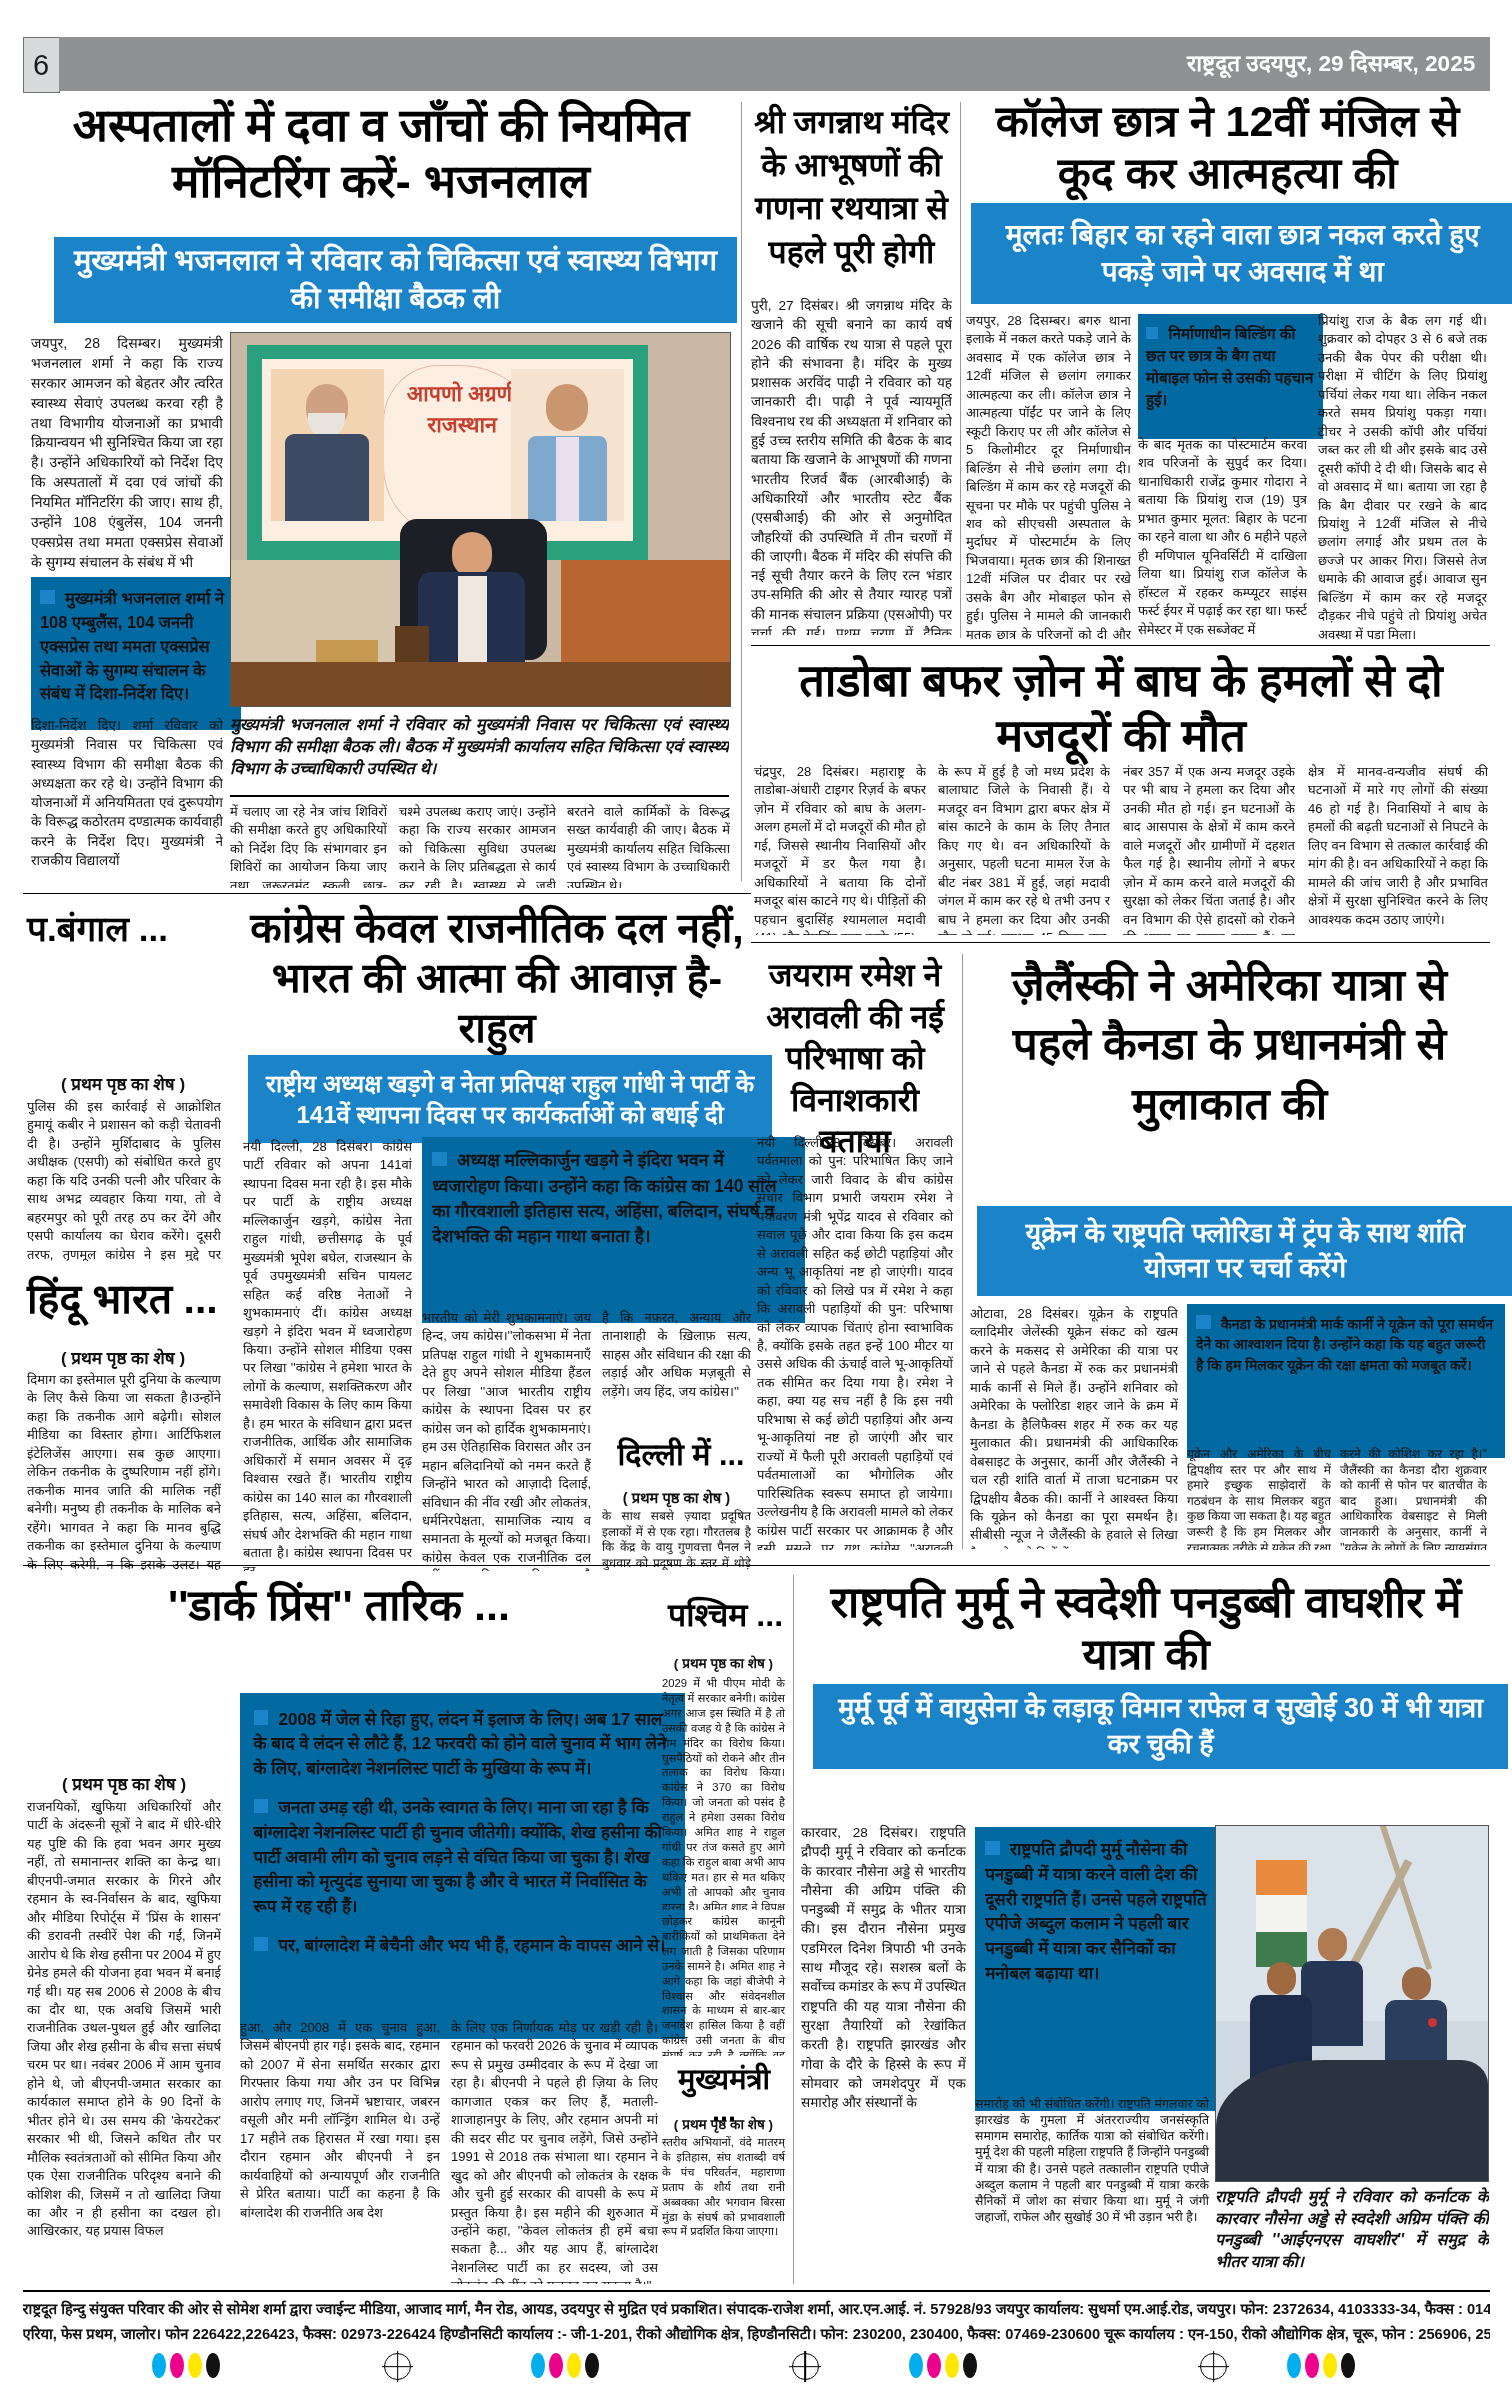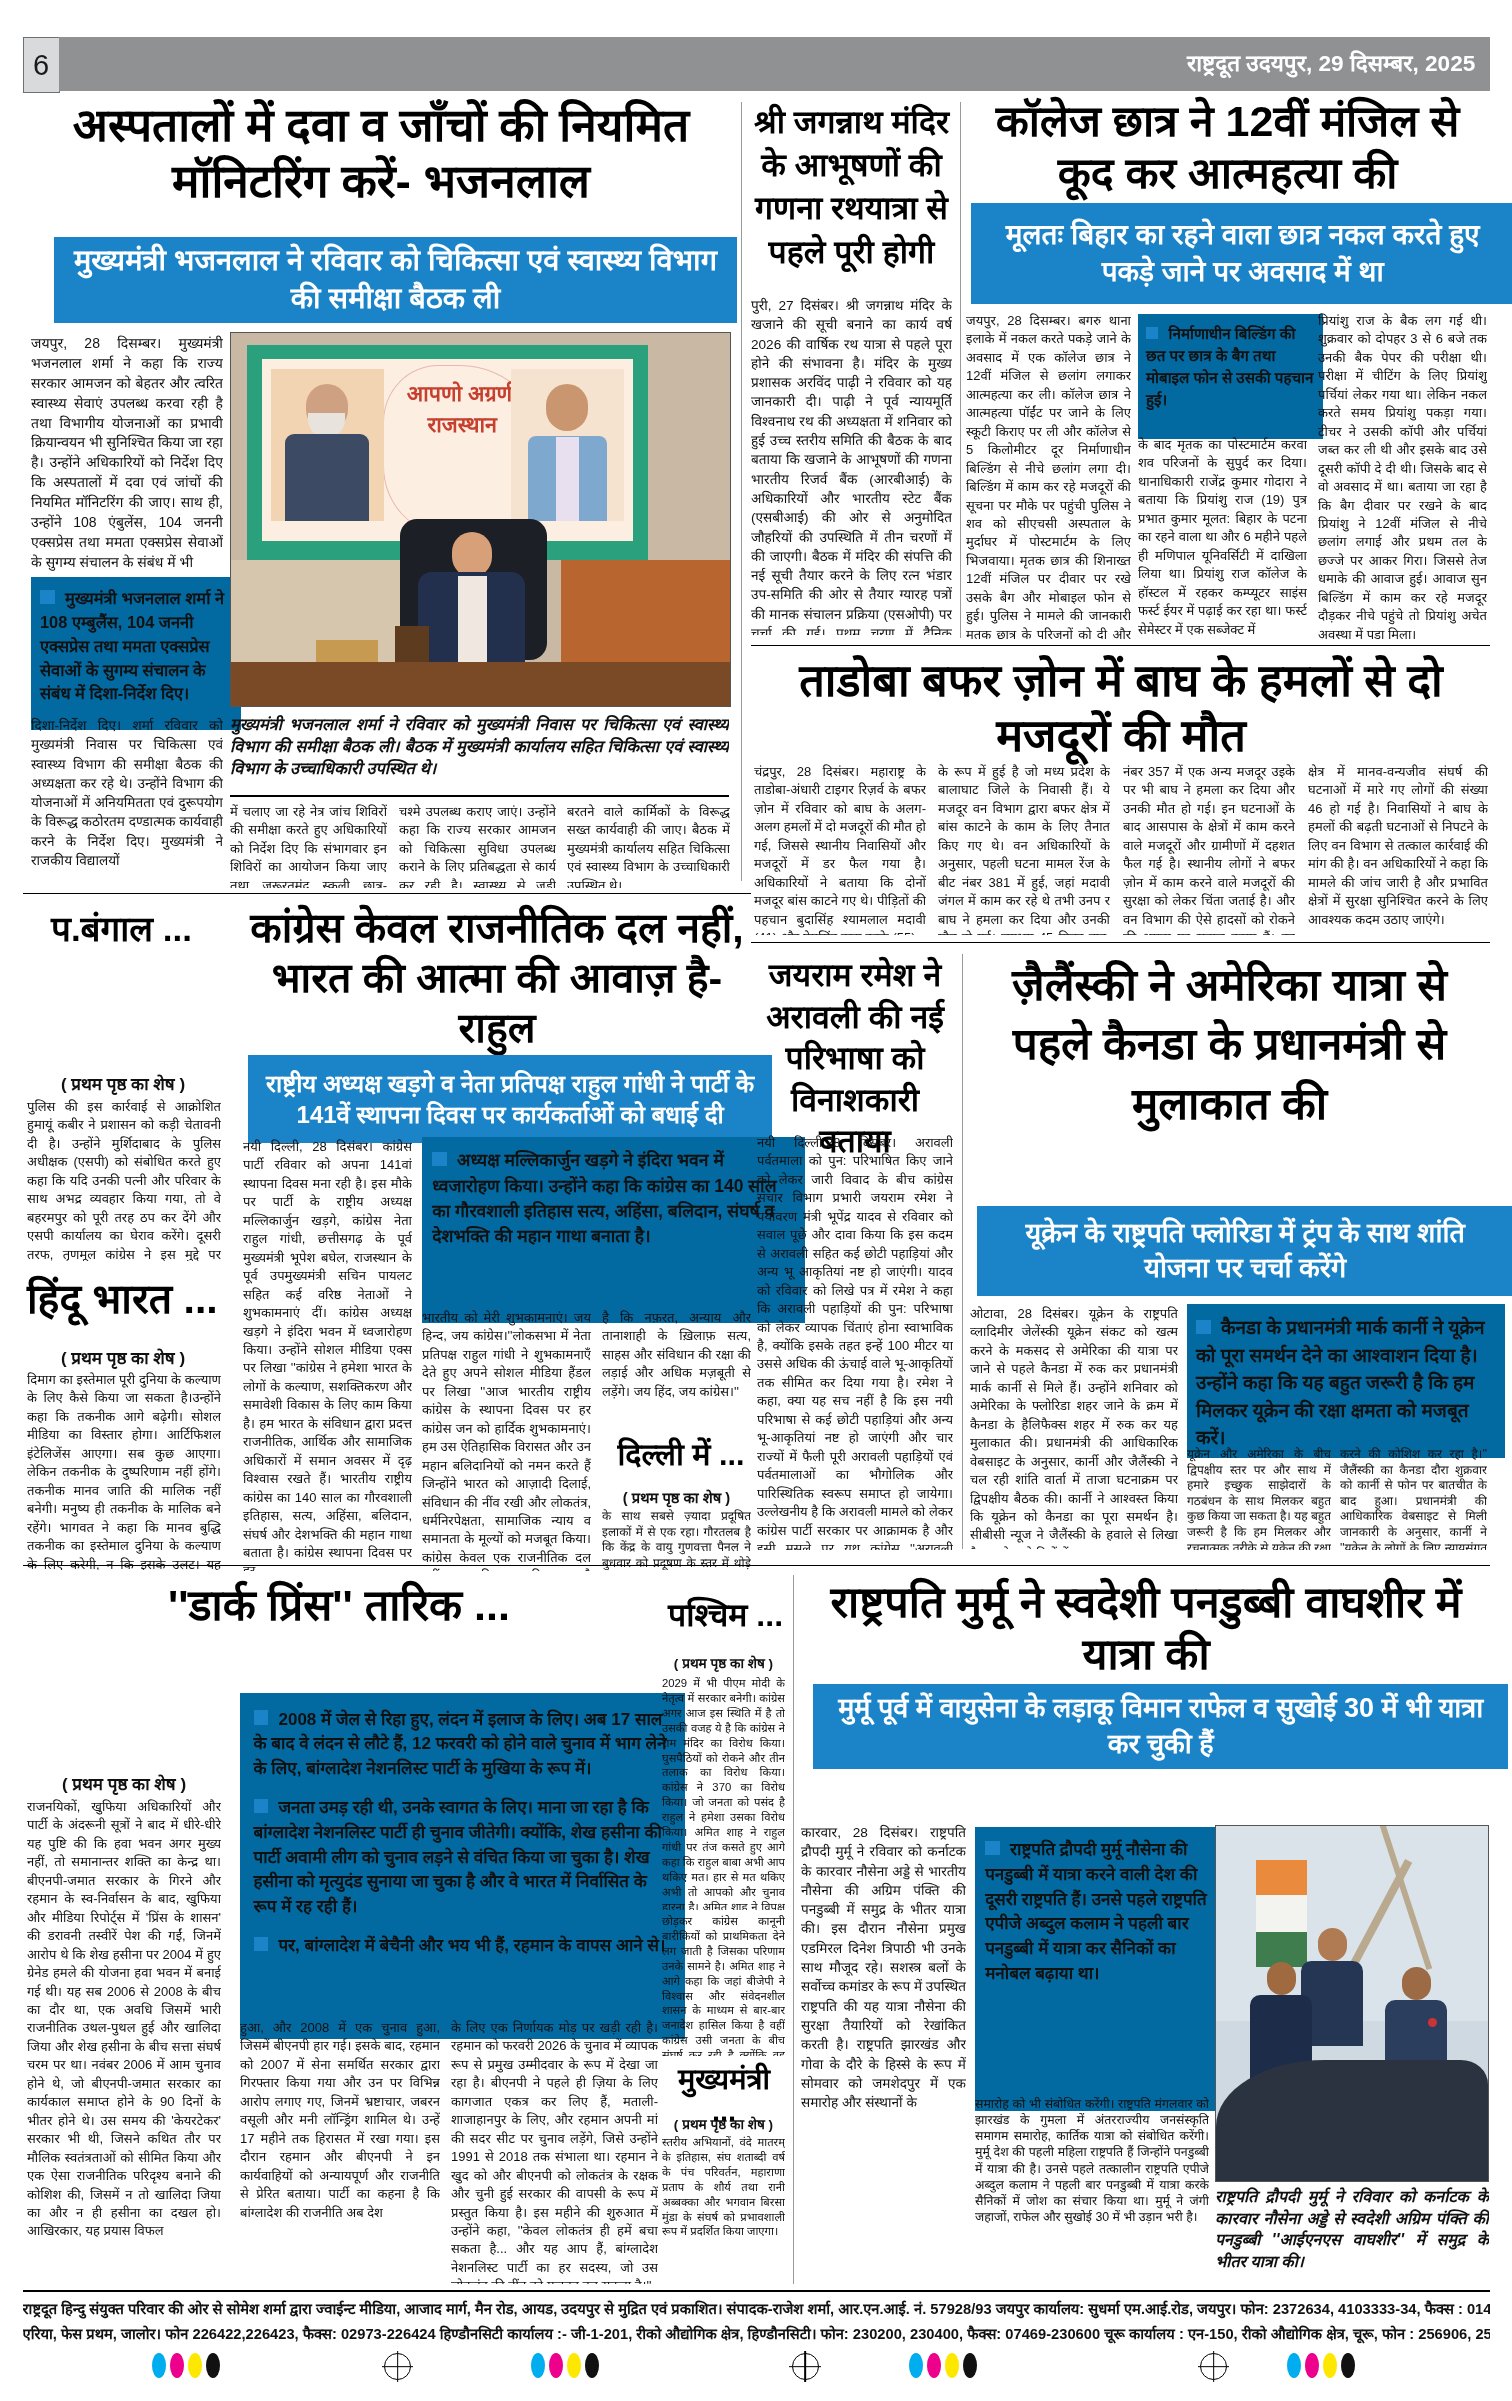--- a/index.html
+++ b/index.html
@@ -150,21 +150,21 @@
   <div class="abs hr" style="left:751px;top:645px;width:739px;height:1.1px;"></div>
   <div class="abs headline" style="left:768px;top:654px;width:706px;height:102px;font-size:45px;">ताडोबा बफर ज़ोन में बाघ के हमलों से दो मजदूरों की मौत</div>
   <div class="abs col" style="left:754px;top:763px;width:172px;height:172px;font-size:13px;">चंद्रपुर, 28 दिसंबर। महाराष्ट्र के ताडोबा-अंधारी टाइगर रिज़र्व के बफर ज़ोन में रविवार को बाघ के अलग-अलग हमलों में दो मजदूरों की मौत हो गई, जिससे स्थानीय निवासियों और मजदूरों में डर फैल गया है। अधिकारियों ने बताया कि दोनों मजदूर बांस काटने गए थे। पीड़ितों की पहचान बुदासिंह श्यामलाल मदावी (41) और प्रेमसिंह दुखा उइके (55)</div>
   <div class="abs col" style="left:938px;top:763px;width:172px;height:172px;font-size:13px;">के रूप में हुई है जो मध्य प्रदेश के बालाघाट जिले के निवासी हैं। ये मजदूर वन विभाग द्वारा बफर क्षेत्र में बांस काटने के काम के लिए तैनात किए गए थे। वन अधिकारियों के अनुसार, पहली घटना मामल रेंज के बीट नंबर 381 में हुई, जहां मदावी जंगल में काम कर रहे थे तभी उनप र बाघ ने हमला कर दिया और उनकी मौत हो गई। लगभग 45 मिनट बाद, महादावाड़ा रेंज के बीट</div>
   <div class="abs col" style="left:1123px;top:763px;width:172px;height:172px;font-size:13px;">नंबर 357 में एक अन्य मजदूर उइके पर भी बाघ ने हमला कर दिया और उनकी मौत हो गई। इन घटनाओं के बाद आसपास के क्षेत्रों में काम करने वाले मजदूरों और ग्रामीणों में दहशत फैल गई है। स्थानीय लोगों ने बफर ज़ोन में काम करने वाले मजदूरों की सुरक्षा को लेकर चिंता जताई है। और वन विभाग की ऐसे हादसों को रोकने की क्षमता पर सवाल उठाए हैं। इन मौतों के साथ, इस साल</div>
   <div class="abs col" style="left:1308px;top:763px;width:180px;height:172px;font-size:13px;">क्षेत्र में मानव-वन्यजीव संघर्ष की घटनाओं में मारे गए लोगों की संख्या 46 हो गई है। निवासियों ने बाघ के हमलों की बढ़ती घटनाओं से निपटने के लिए वन विभाग से तत्काल कार्रवाई की मांग की है। वन अधिकारियों ने कहा कि मामले की जांच जारी है और प्रभावित क्षेत्रों में सुरक्षा सुनिश्चित करने के लिए आवश्यक कदम उठाए जाएंगे।</div>
 
   
   <div class="abs hr" style="left:22.6px;top:893px;width:728px;height:1.1px;"></div>
 
-  <div class="abs sechead" style="left:27px;top:910px;width:198px;font-size:35px;margin-left:24px;">प.बंगाल ...</div>
+  <div class="abs sechead" style="left:27px;top:910px;width:198px;font-size:35px;">प.बंगाल ...</div>
   <div class="abs cont" style="left:27px;top:1072px;width:192px;">( प्रथम पृष्ठ का शेष )</div>
   <div class="abs col" style="left:27px;top:1098px;width:194px;height:163px;font-size:13px;">पुलिस की इस कार्रवाई से आक्रोशित हुमायूं कबीर ने प्रशासन को कड़ी चेतावनी दी है। उन्होंने मुर्शिदाबाद के पुलिस अधीक्षक (एसपी) को संबोधित करते हुए कहा कि यदि उनकी पत्नी और परिवार के साथ अभद्र व्यवहार किया गया, तो वे बहरमपुर को पूरी तरह ठप कर देंगे और एसपी कार्यालय का घेराव करेंगे। दूसरी तरफ, तृणमूल कांग्रेस ने इस मुद्दे पर हमलावर रुख अपनाया है। पार्टी प्रवक्ता अरूप चक्रवर्ती ने कहा कि यदि कोई पुलिसकर्मी पर हाथ उठाएगा, तो कानून अपना काम जरूर करेगा।</div>
 
   <div class="abs sechead" style="left:27px;top:1277px;width:215px;font-size:41px;">हिंदू भारत ...</div>
   <div class="abs cont" style="left:27px;top:1346px;width:192px;">( प्रथम पृष्ठ का शेष )</div>
   <div class="abs col" style="left:27px;top:1371px;width:194px;height:199px;font-size:13px;">दिमाग का इस्तेमाल पूरी दुनिया के कल्याण के लिए कैसे किया जा सकता है।उन्होंने कहा कि तकनीक आगे बढ़ेगी। सोशल मीडिया का विस्तार होगा। आर्टिफिशल इंटेलिजेंस आएगा। सब कुछ आएगा। लेकिन तकनीक के दुष्परिणाम नहीं होंगे। तकनीक मानव जाति की मालिक नहीं बनेगी। मनुष्य ही तकनीक के मालिक बने रहेंगे। भागवत ने कहा कि मानव बुद्धि तकनीक का इस्तेमाल दुनिया के कल्याण के लिए करेगी, न कि इसके उलट। यह कैसे होगा, इसके लिए हमें खुद अपने जीवन से उदाहरण पेश करना होगा। यह पूरे भारतीय समाज के सामने एक जिम्मेदारी है।</div>
 
   
   <div class="abs headline" style="left:243px;top:903px;width:508px;height:146px;font-size:41px;">कांग्रेस केवल राजनीतिक दल नहीं, भारत की आत्मा की आवाज़ है- राहुल</div>
   <div class="abs subhead" style="left:248px;top:1055px;width:497px;height:88px;font-size:24px;padding:0 13.6px;">राष्ट्रीय अध्यक्ष खड़गे व नेता प्रतिपक्ष राहुल गांधी ने पार्टी के 141वें स्थापना दिवस पर कार्यकर्ताओं को बधाई दी</div>
@@ -186,21 +186,21 @@
   <div class="abs headline" style="left:757px;top:955px;width:196px;height:169px;font-size:32px;line-height:1.3;">जयराम रमेश ने अरावली की नई परिभाषा को विनाशकारी बताया</div>
   <div class="abs col" style="left:757px;top:1134px;width:196px;height:416px;font-size:13px;">नयी दिल्ली,28 दिसंबर। अरावली पर्वतमाला को पुन: परिभाषित किए जाने को लेकर जारी विवाद के बीच कांग्रेस संचार विभाग प्रभारी जयराम रमेश ने पर्यावरण मंत्री भूपेंद्र यादव से रविवार को सवाल पूछे और दावा किया कि इस कदम से अरावली सहित कई छोटी पहाड़ियां और अन्य भू आकृतियां नष्ट हो जाएंगी। यादव को रविवार को लिखे पत्र में रमेश ने कहा कि अरावली पहाड़ियों की पुन: परिभाषा को लेकर व्यापक चिंताएं होना स्वाभाविक है, क्योंकि इसके तहत इन्हें 100 मीटर या उससे अधिक की ऊंचाई वाले भू-आकृतियों तक सीमित कर दिया गया है। रमेश ने कहा, क्या यह सच नहीं है कि इस नयी परिभाषा से कई छोटी पहाड़ियां और अन्य भू-आकृतियां नष्ट हो जाएंगी और चार राज्यों में फैली पूरी अरावली पहाड़ियों एवं पर्वतमालाओं का भौगोलिक और पारिस्थितिक स्वरूप समाप्त हो जायेगा। उल्लेखनीय है कि अरावली मामले को लेकर कांग्रेस पार्टी सरकार पर आक्रामक है और इसी मसले पर यूथ कांग्रेस ''अरावली बचाओ यात्रा'' और एनएसयूआई भी जनवरी के पहले सप्ताह में राजस्थान से दिल्ली तक साइकिल यात्रा निकालेगी।</div>
 
   <div class="abs vr" style="left:962px;top:954px;width:1.1px;height:595px;"></div>
 
   <div class="abs subhead" style="left:977px;top:1206px;width:507px;height:90px;font-size:27px;padding:0 14.7px;">यूक्रेन के राष्ट्रपति फ्लोरिडा में ट्रंप के साथ शांति योजना पर चर्चा करेंगे</div>
   <div class="abs headline" style="left:971px;top:955px;width:517px;height:243px;font-size:44px;line-height:1.35;">ज़ैलैंस्की ने अमेरिका यात्रा से पहले कैनडा के प्रधानमंत्री से मुलाकात की</div>
 
   <div class="abs col" style="left:970px;top:1305px;width:208px;height:244px;font-size:13px;">ओटावा, 28 दिसंबर। यूक्रेन के राष्ट्रपति व्लादिमीर जेलेंस्की यूक्रेन संकट को खत्म करने के मकसद से अमेरिका की यात्रा पर जाने से पहले कैनडा में रुक कर प्रधानमंत्री मार्क कार्नी से मिले हैं। उन्होंने शनिवार को अमेरिका के फ्लोरिडा शहर जाने के क्रम में कैनडा के हैलिफैक्स शहर में रुक कर यह मुलाकात की। प्रधानमंत्री की आधिकारिक वेबसाइट के अनुसार, कार्नी और जैलैंस्की ने चल रही शांति वार्ता में ताजा घटनाक्रम पर द्विपक्षीय बैठक की। कार्नी ने आश्वस्त किया कि यूक्रेन को कैनडा का पूरा समर्थन है। सीबीसी न्यूज ने जैलैंस्की के हवाले से लिखा है, ''आने वाले दिनों में</div>
   <div class="abs pull" style="left:1187px;top:1304px;width:300px;height:134px;padding:10.2px 9px;">
-    <span class="bullet-sq"></span><span class="ptxt" style="font-size:19px;">कैनडा के प्रधानमंत्री मार्क कार्नी ने यूक्रेन को पूरा समर्थन देने का आश्वाशन दिया है। उन्होंने कहा कि यह बहुत जरूरी है कि हम मिलकर यूक्रेन की रक्षा क्षमता को मजबूत करें।</span>
+    <span class="bullet-sq"></span><span class="ptxt" style="font-size:14px;">कैनडा के प्रधानमंत्री मार्क कार्नी ने यूक्रेन को पूरा समर्थन देने का आश्वाशन दिया है। उन्होंने कहा कि यह बहुत जरूरी है कि हम मिलकर यूक्रेन की रक्षा क्षमता को मजबूत करें।</span>
   </div>
   <div class="abs col" style="left:1187px;top:1447px;width:144px;height:103px;font-size:12px;line-height:1.3;">यूक्रेन और अमेरिका के बीच द्विपक्षीय स्तर पर और साथ में हमारे इच्छुक साझेदारों के गठबंधन के साथ मिलकर बहुत कुछ किया जा सकता है। यह बहुत जरूरी है कि हम मिलकर और रचनात्मक तरीके से यूक्रेन की रक्षा क्षमता को मजबूत करें। अपनी अग्रिम मोर्चे की स्थितियों को सुदृढ़ करें और बातचीत की प्रक्रिया की प्रभावशीलता को बढ़ाने की यूक्रेन की क्षमता को और सशक्त करें।'' उन्होंने कहा, ''रूस आनाकानी कर रहा है और समय बर्बाद</div>
   <div class="abs col" style="left:1340px;top:1447px;width:147px;height:103px;font-size:12px;line-height:1.3;">करने की कोशिश कर रहा है।'' जैलैंस्की का कैनडा दौरा शुक्रवार को कार्नी से फोन पर बातचीत के बाद हुआ। प्रधानमंत्री की आधिकारिक वेबसाइट से मिली जानकारी के अनुसार, कार्नी ने ''यूक्रेन के लोगों के लिए न्यायसंगत और स्थायी शांति सुनिश्चित करने के लिए जैलैंस्की के निरंतर प्रयासों की सराहना की और सर्दी के मौसम में रूसी आक्रमण का सामना करने के लिए यूक्रेनी लोगों के साहस की प्रशंसा की।''</div>
 
   
   <div class="abs hr" style="left:22.6px;top:1565px;width:1467px;height:1.1px;"></div>
 
   
   <div class="abs headline" style="left:85px;top:1579px;width:508px;height:79px;font-size:43px;text-align:center;">''डार्क प्रिंस'' तारिक ...</div>
   <div class="abs cont" style="left:27px;top:1772px;width:194px;">( प्रथम पृष्ठ का शेष )</div>

